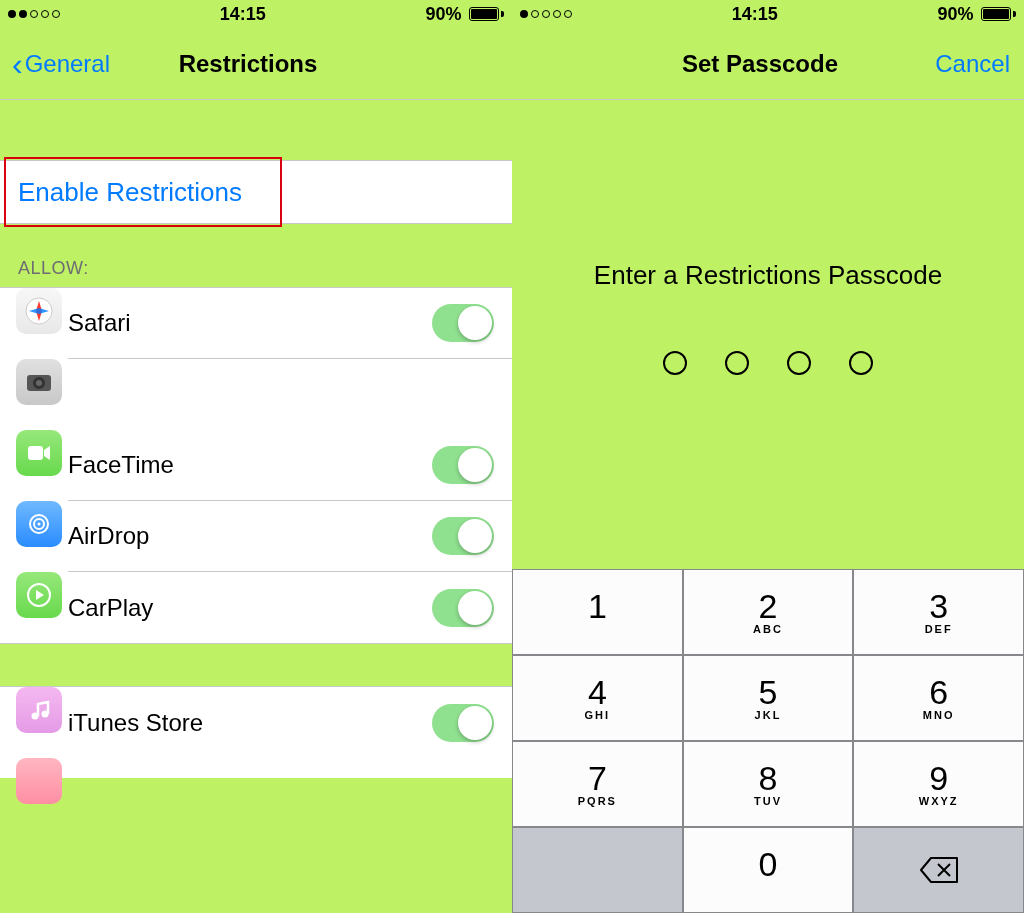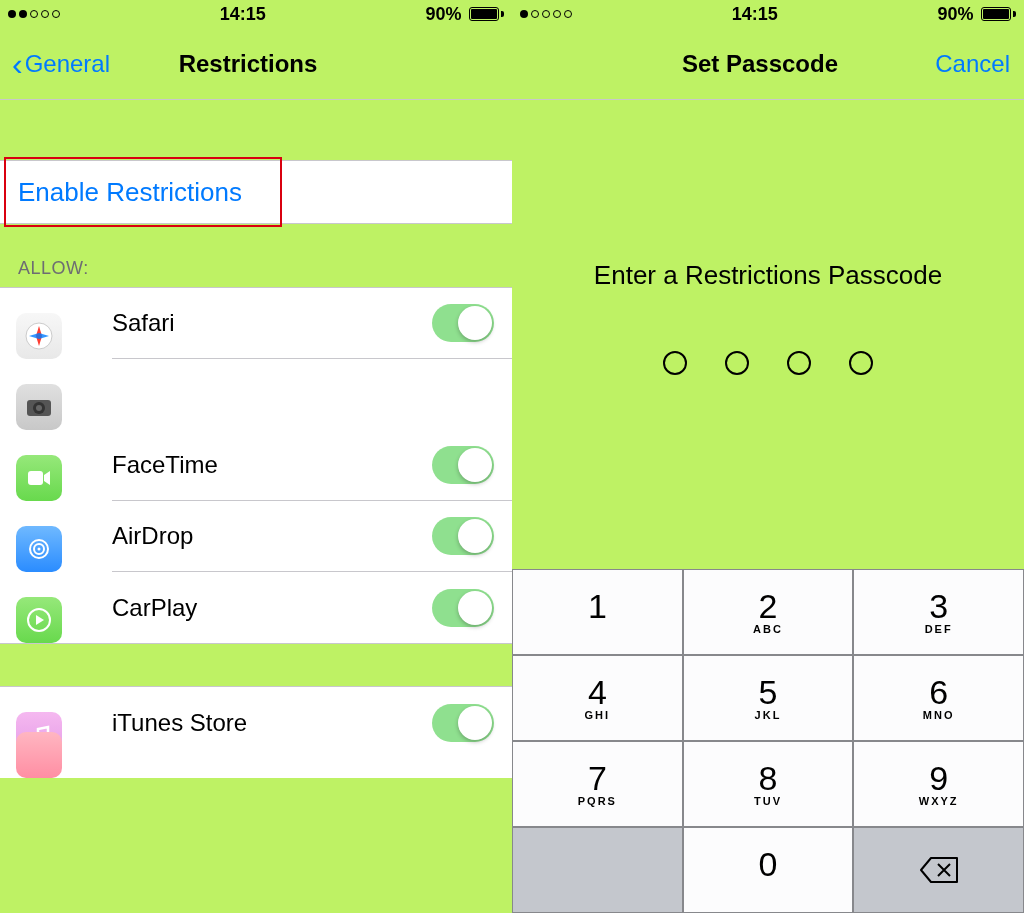--- a/index.html
+++ b/index.html
@@ -49,21 +49,21 @@
 .ic-safari { background: linear-gradient(#f7f7f7,#e8e8e8); }
 .ic-camera { background: linear-gradient(#e0e0e0,#c8c8c8); }
 .ic-siri   { background: linear-gradient(135deg,#4a6fd8,#b86fd8,#6fd8c3); }
 .ic-ft     { background: linear-gradient(#96e87a,#68d94d); }
 .ic-airdrop{ background: linear-gradient(#6fb9ff,#2a8cff); }
 .ic-carplay{ background: linear-gradient(#96e87a,#68d94d); }
 .ic-itunes { background: linear-gradient(#f5b8f0,#e49be6); }
 .ic-music  { background: linear-gradient(#ffb6c1,#ff8ea3); }
 
 .allow-container { background:#fff; border-top:1px solid #c8c7cc; border-bottom:1px solid #c8c7cc; }
-.arow { display:flex; align-items:flex-end; height:71px;gap:44px; }
+.arow { display:flex; align-items:flex-start; height:71px; }
 .arow .icon-slot { width:68px; padding-left:16px; }
 .arow .mid { flex:1; display:flex; align-items:center; height:100%; border-bottom:0.5px solid #c8c7cc; padding-right:18px; }
 .allow-container .arow:last-child .mid { border-bottom:none; }
 .arow .row-label { flex:1; }
 </style>
 </head>
 <body>
 
 <div class="screen">
   <div class="status-bar">

